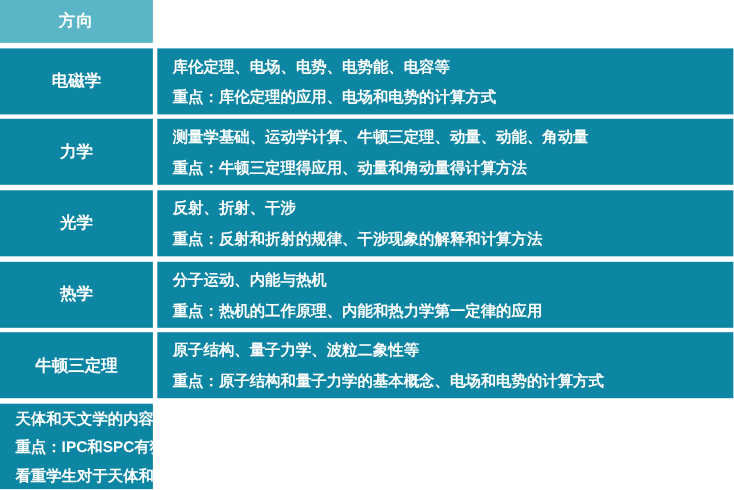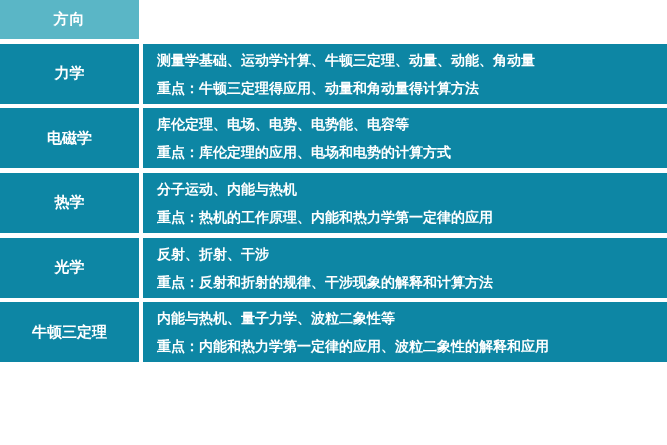--- a/index.html
+++ b/index.html
@@ -68,54 +68,59 @@
 </style>
 </head>
 <body>
 
 <div class="table-wrap">
   <div class="trow header">
     <div class="cell">方向</div>
   </div>
 
   <div class="trow body">
+    <div class="cell dir-cell">电磁学</div>
+    <div class="cell content-cell">
+        <div class="line">库伦定理、电场、电势、电势能、电容等</div>
+        <div class="line">重点：库伦定理的应用、电场和电势的计算方式</div>
+      </div>
+  </div>
+
+  <div class="trow body">
     <div class="cell dir-cell">力学</div>
     <div class="cell content-cell">
         <div class="line">测量学基础、运动学计算、牛顿三定理、动量、动能、角动量</div>
         <div class="line">重点：牛顿三定理得应用、动量和角动量得计算方法</div>
       </div>
   </div>
 
   <div class="trow body">
-    <div class="cell dir-cell">电磁学</div>
+    <div class="cell dir-cell">光学</div>
     <div class="cell content-cell">
-        <div class="line">库伦定理、电场、电势、电势能、电容等</div>
-        <div class="line">重点：库伦定理的应用、电场和电势的计算方式</div>
+        <div class="line">反射、折射、干涉</div>
+        <div class="line">重点：反射和折射的规律、干涉现象的解释和计算方法</div>
       </div>
   </div>
 
   <div class="trow body">
     <div class="cell dir-cell">热学</div>
     <div class="cell content-cell">
         <div class="line">分子运动、内能与热机</div>
         <div class="line">重点：热机的工作原理、内能和热力学第一定律的应用</div>
       </div>
   </div>
 
   <div class="trow body">
-    <div class="cell dir-cell">光学</div>
+    <div class="cell dir-cell">牛顿三定理</div>
     <div class="cell content-cell">
-        <div class="line">反射、折射、干涉</div>
-        <div class="line">重点：反射和折射的规律、干涉现象的解释和计算方法</div>
+        <div class="line">原子结构、量子力学、波粒二象性等</div>
+        <div class="line">重点：原子结构和量子力学的基本概念、电场和电势的计算方式</div>
       </div>
   </div>
 
   <div class="trow body">
-    <div class="cell dir-cell">牛顿三定理</div>
     <div class="cell content-cell">
-        <div class="line">内能与热机、量子力学、波粒二象性等</div>
-        <div class="line">重点：内能和热力学第一定律的应用、波粒二象性的解释和应用</div>
+        <div class="line">天体和天文学的内容依旧是考试比较独立且重点的内容</div>
+        <div class="line">重点：IPC和SPC有独立的天体和天文学方面解答题出现，也是独立的</div>
+        <div class="line">看重学生对于天体和天文学物理知识的掌握程度。</div>
       </div>
-  </div>
-
-  <div class="trow body">
   </div>
 </div>
 
 </body></html>

